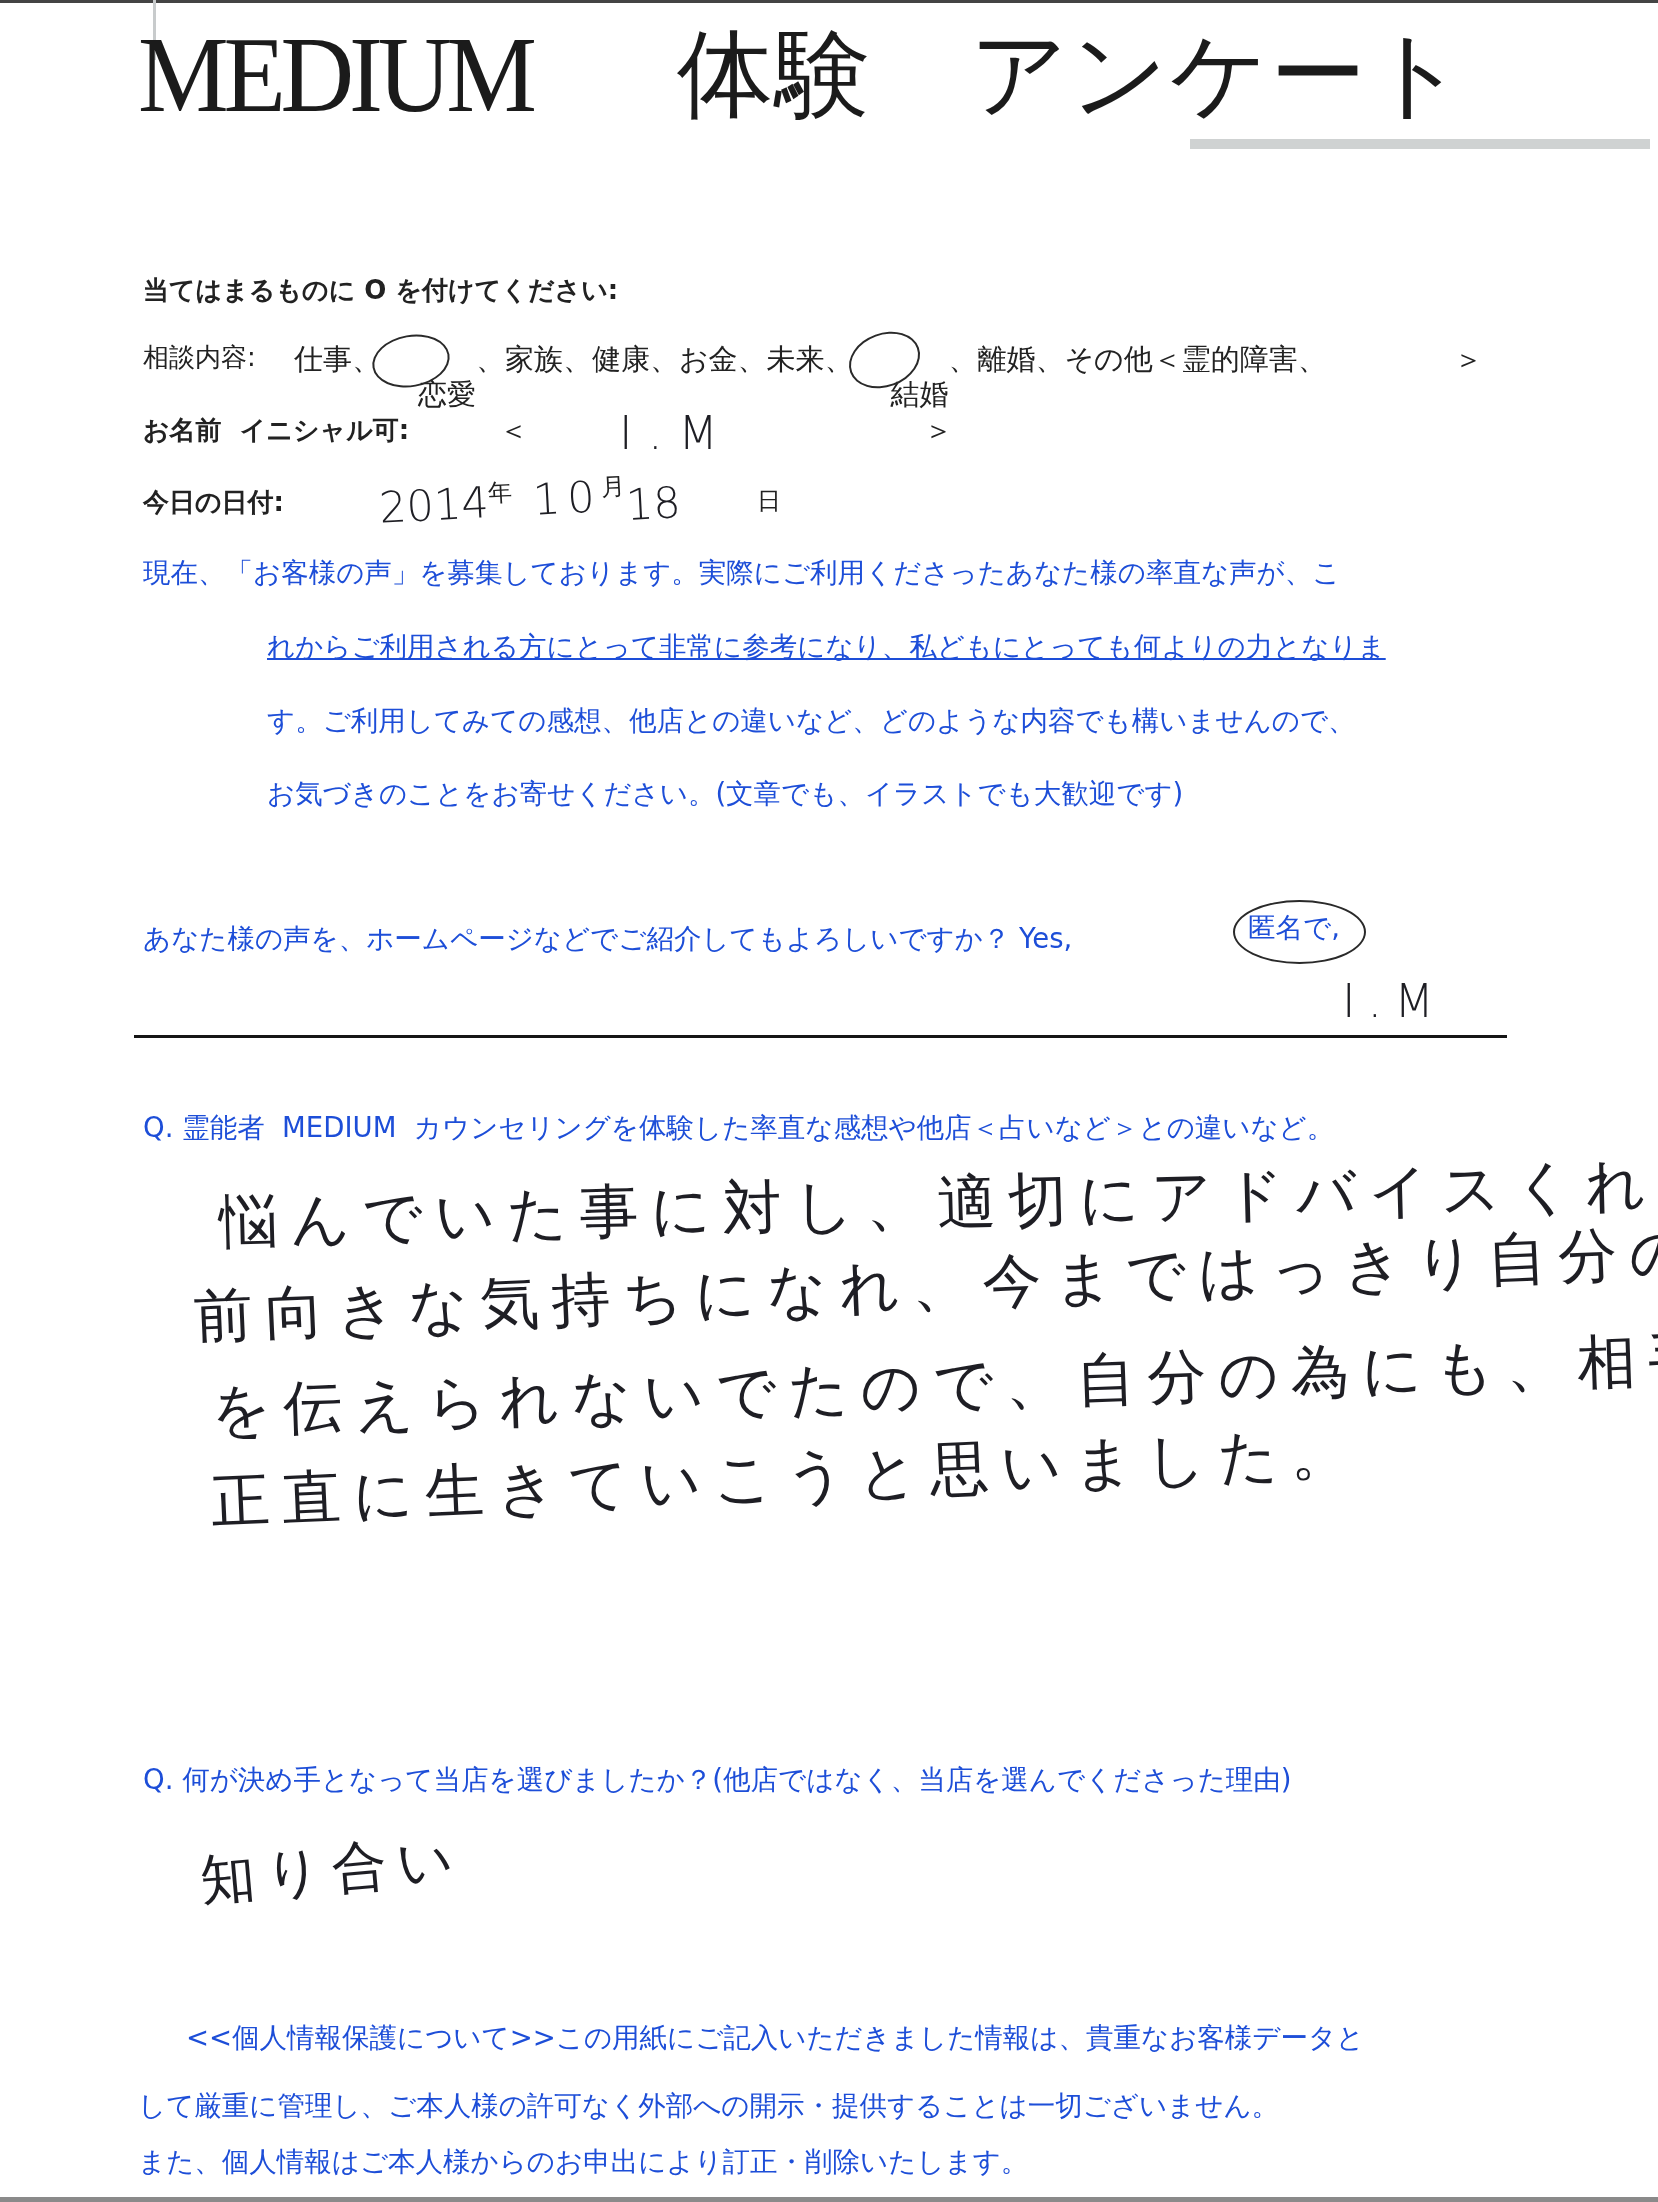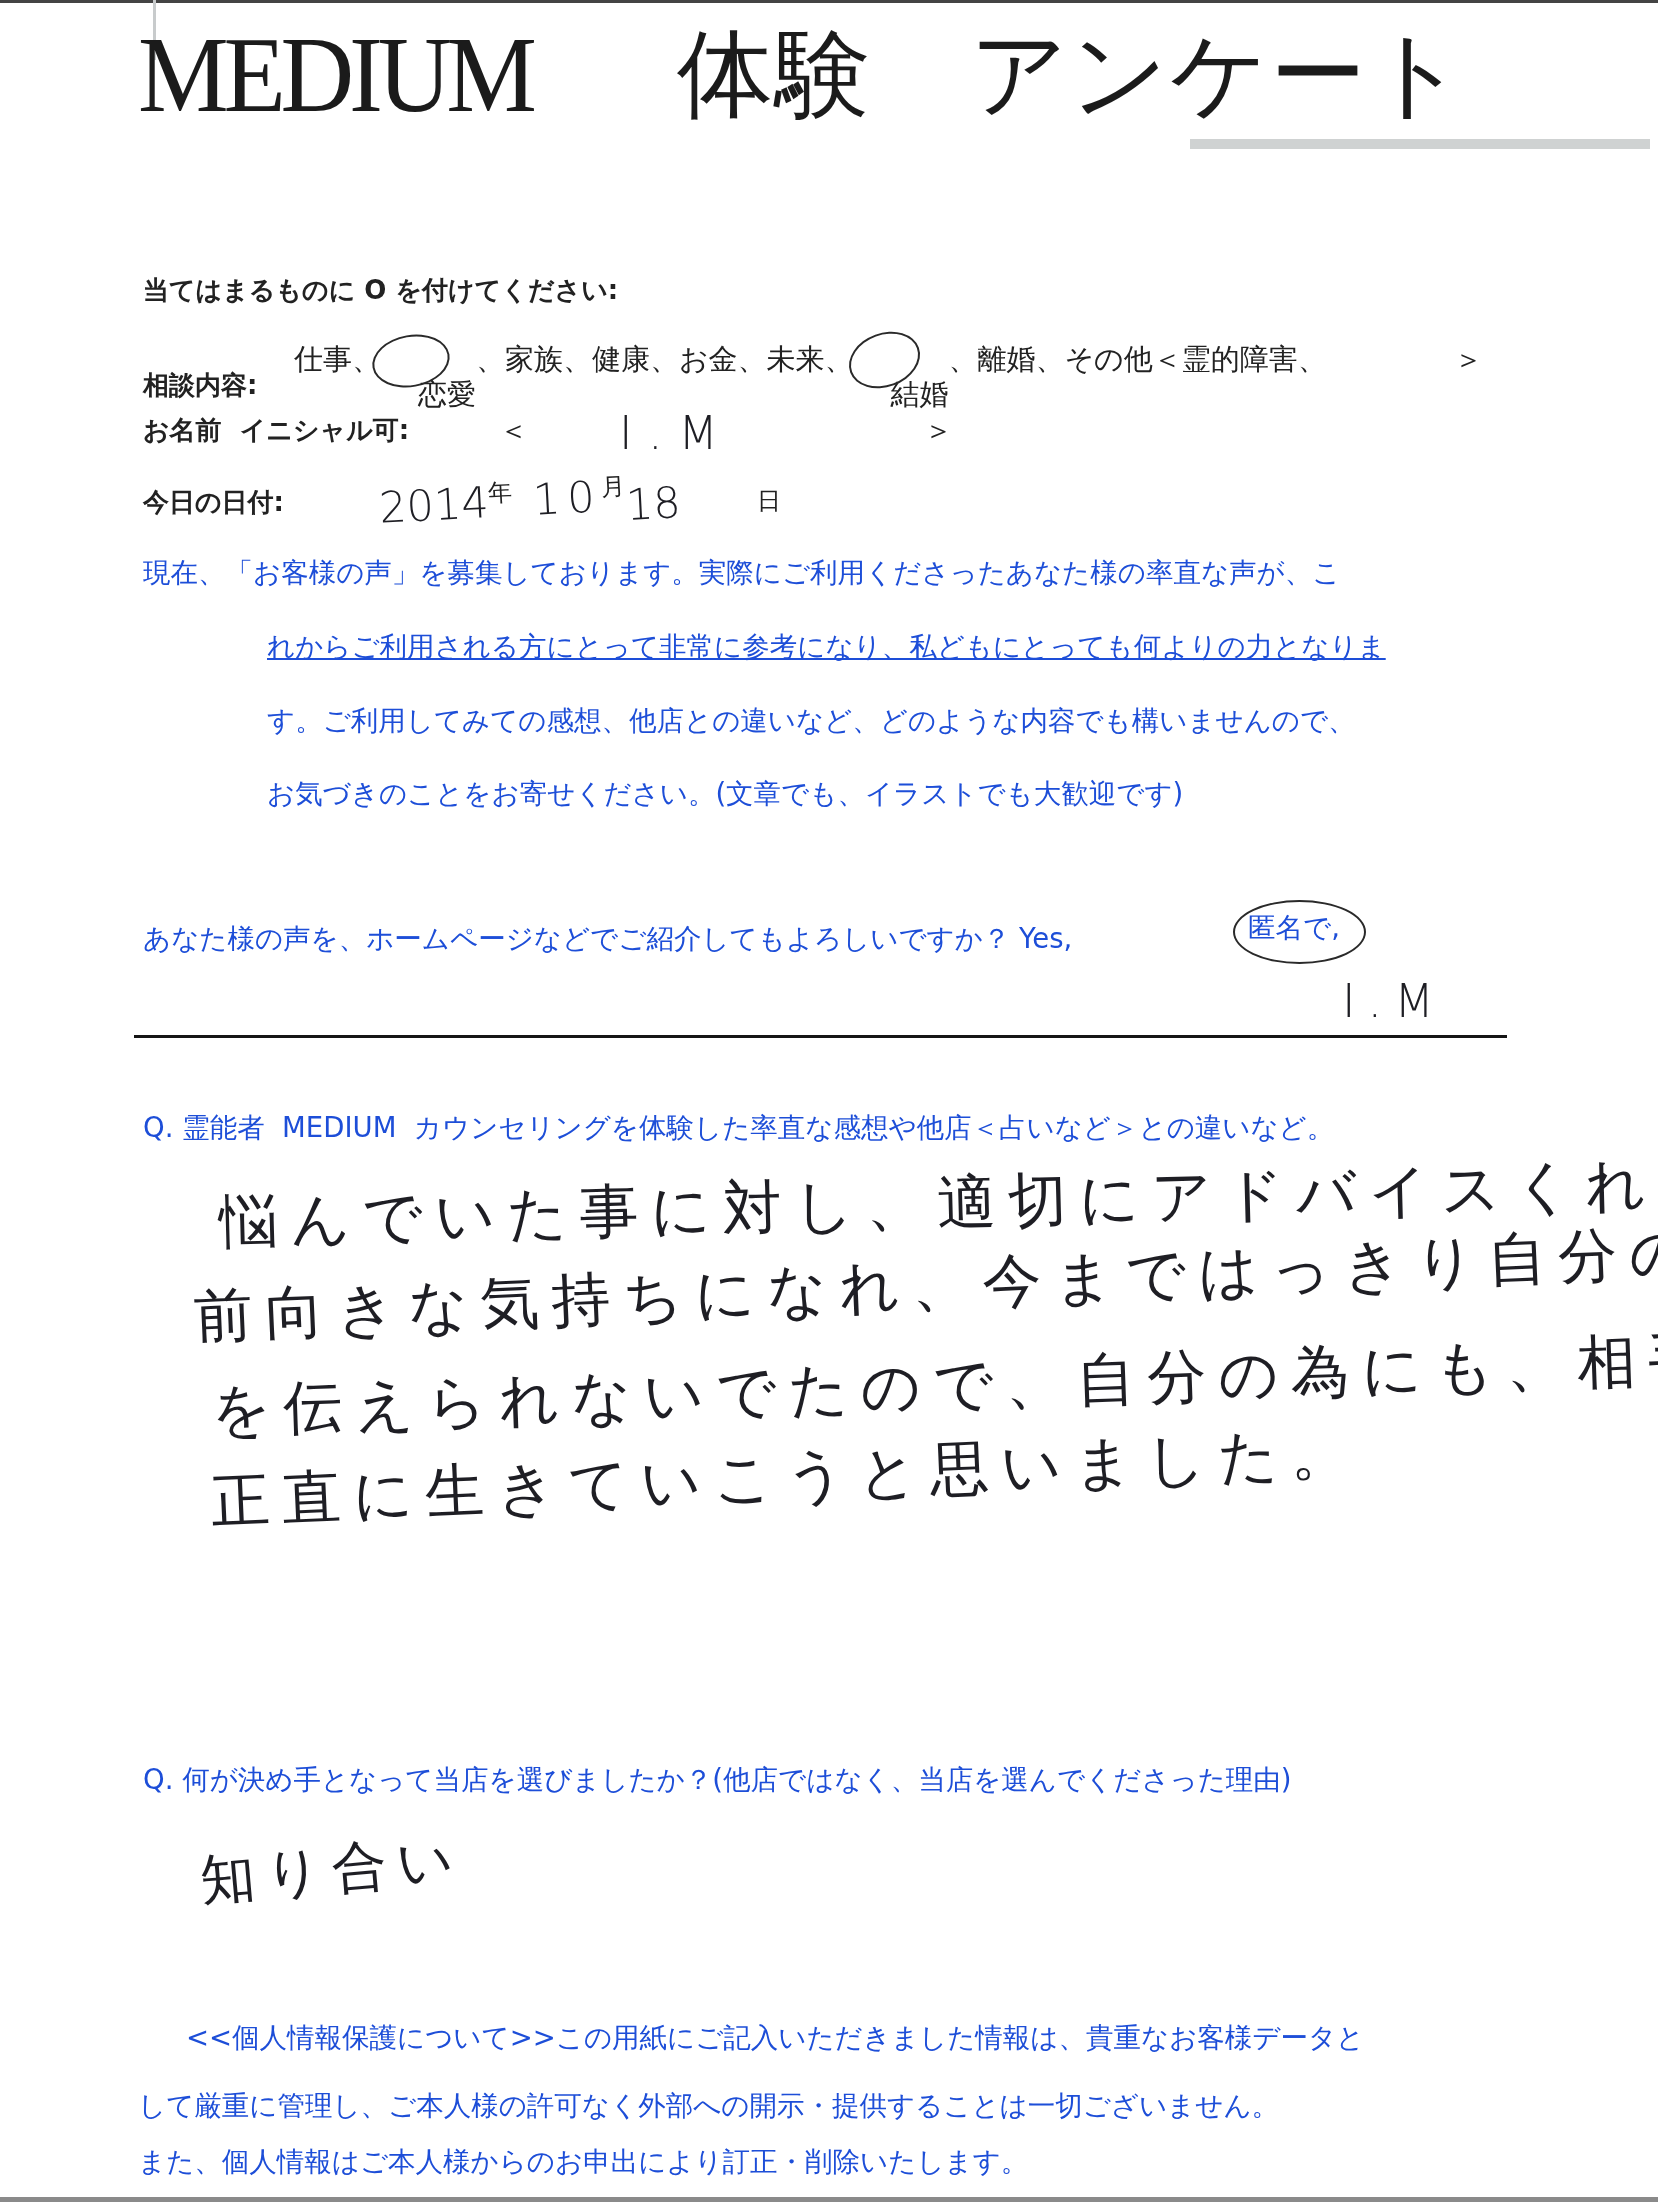--- a/index.html
+++ b/index.html
@@ -27,21 +27,21 @@
 
 <div class="abs top-scan-line"></div>
 <div class="abs left-margin-line"></div>
 
 <div class="abs title">MEDIUM</div>
 <div class="abs title-jp">体験　アンケート</div>
 <div class="abs title-underline"></div>
 
 <div class="abs label" style="left:143px; top:275px; font-weight:600;">当てはまるものに O を付けてください:</div>
 
-<div class="abs label" style="left:143px; top:342px; font-weight:700;margin-top:28px;">相談内容:</div>
+<div class="abs label" style="left:143px; top:342px; font-weight:400;">相談内容:</div>
 <div class="abs label" style="left:294px; top:342px; font-size:29px; display:flex; gap:0;">
   <span>仕事、</span>
   <span style="position:relative;">
     <span>恋愛</span>
     <span class="abs circle" style="left:-8.6px; top:-6.9px; width:74px; height:48px; transform:rotate(-10deg);"></span>
   </span>
   <span>、家族、</span>
   <span>健康、</span>
   <span>お金、</span>
   <span>未来、</span>

